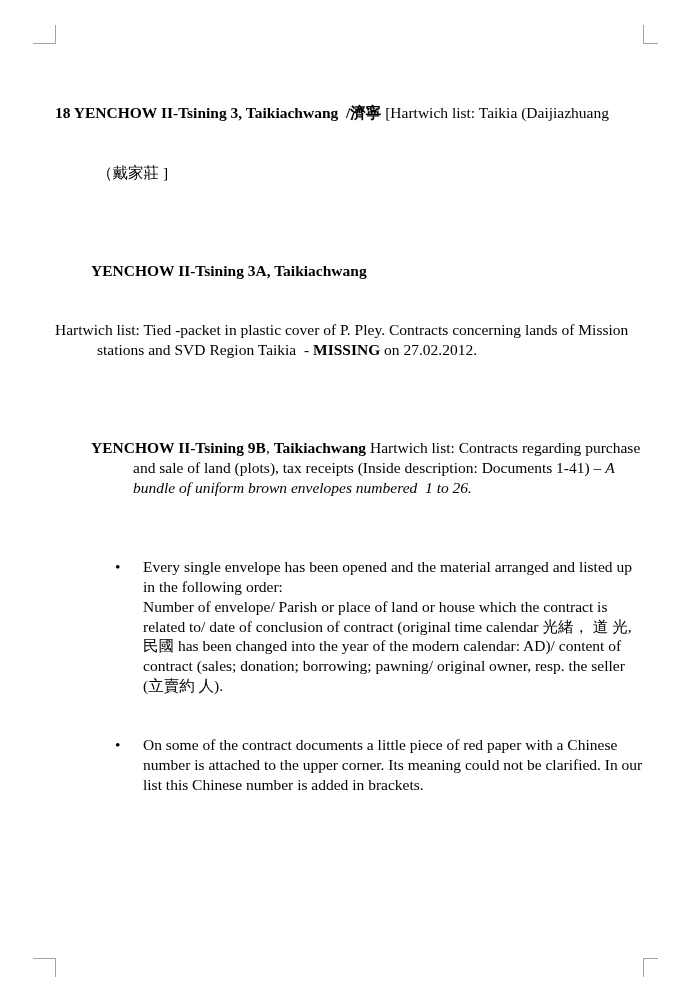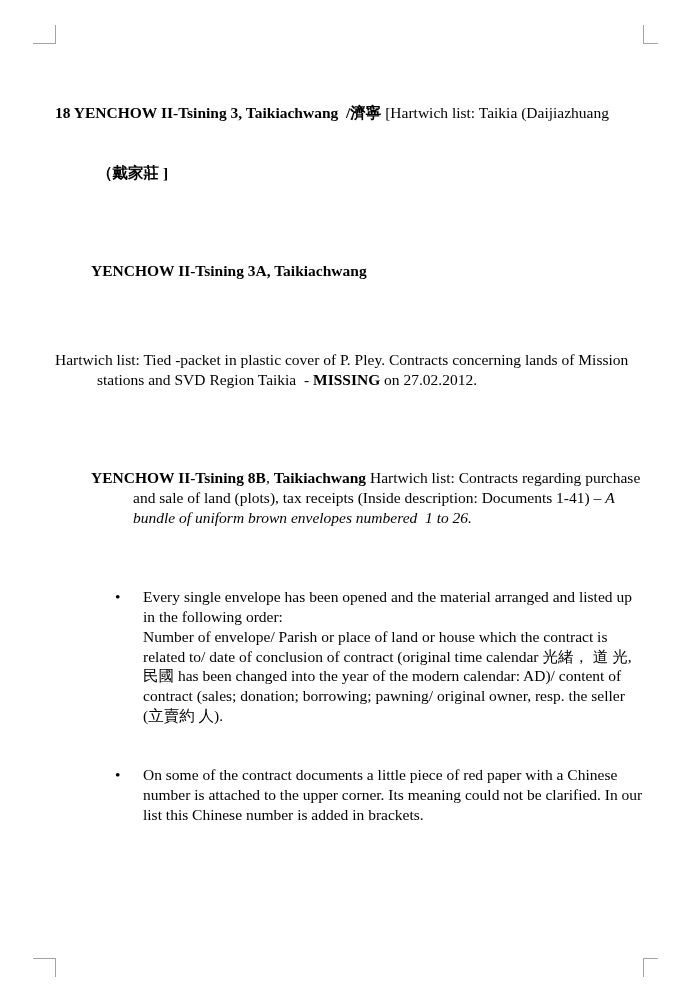--- a/index.html
+++ b/index.html
@@ -7,22 +7,22 @@
         font-family:"Liberation Serif", serif;color:#000;}
   .crop{position:absolute;width:22px;height:18px;}
   .crop.tl{left:33px;top:25px;border-right:1px solid #a3a3a3;border-bottom:1px solid #a3a3a3;}
   .crop.tr{left:643px;top:25px;border-left:1px solid #a3a3a3;border-bottom:1px solid #a3a3a3;}
   .crop.bl{left:33px;top:958px;border-right:1px solid #a3a3a3;border-top:1px solid #a3a3a3;}
   .crop.br{left:643px;top:958px;border-left:1px solid #a3a3a3;border-top:1px solid #a3a3a3;}
   .content{position:absolute;left:55px;top:44px;width:589px;
            font-size:15.5px;line-height:19.8px;white-space:pre-wrap;}
   .b{font-weight:bold;}
   .i{font-style:italic;}
-  .ind{margin-left:42px;font-weight:bold;}
-  .hang{padding-left:42px;text-indent:-42px;margin-top:30px;}
+  .ind{margin-left:42px;}
+  .hang{padding-left:42px;text-indent:-42px;}
   .gap{margin-top:19px;margin-left:36px;}
   .gap-sm{margin-top:15px;}
   .bullet{position:relative;margin-left:88px;}
   .bdot{position:absolute;left:-28px;top:0;}
 </style>
 </head>
 <body>
 
 <div class="page">
   <div class="crop tl"></div>
@@ -31,21 +31,21 @@
   <div class="crop br"></div>
 
   <div class="content">
 
     <div class="para"><span class="b">18 YENCHOW II-Tsining 3, Taikiachwang  /濟寧 </span><span>[Hartwich list: Taikia (Daijiazhuang</span></div>
     <div class="ind">（戴家莊 ]</div>
 
     <div class="b gap">YENCHOW II-Tsining 3A, Taikiachwang</div>
     <div class="hang"><span>Hartwich list: Tied -packet in plastic cover of P. Pley. Contracts concerning lands of Mission stations and SVD Region Taikia  - </span><span class="b">MISSING</span><span> on 27.02.2012.</span></div>
 
-    <div class="hang gap"><span class="b">YENCHOW II-Tsining 8B</span><span>, </span><span class="b">Taikiachwang</span><span> Hartwich list: Contracts regarding purchase and sale of land (plots), tax receipts (Inside description: Documents 1-41) – </span><span class="i">A bundle of uniform brown envelopes numbered  1 to 26.</span></div>
+    <div class="hang gap"><span class="b">YENCHOW II-Tsining 9B</span><span>, </span><span class="b">Taikiachwang</span><span> Hartwich list: Contracts regarding purchase and sale of land (plots), tax receipts (Inside description: Documents 1-41) – </span><span class="i">A bundle of uniform brown envelopes numbered  1 to 26.</span></div>
 
     <div class="bullet"><span class="bdot">•</span><div>Every single envelope has been opened and the material arranged and listed up in the following order:</div><div>Number of envelope/ Parish or place of land or house which the contract is related to/ date of conclusion of contract (original time calendar 光緒， 道 光, 民國 has been changed into the year of the modern calendar: AD)/ content of contract (sales; donation; borrowing; pawning/ original owner, resp. the seller (立賣約 人).</div></div>
     <div class="bullet"><span class="bdot">•</span><div>On some of the contract documents a little piece of red paper with a Chinese number is attached to the upper corner. Its meaning could not be clarified. In our list this Chinese number is added in brackets.</div></div>
 
     <div class="entries gap-sm">
 
       
 
       
 

